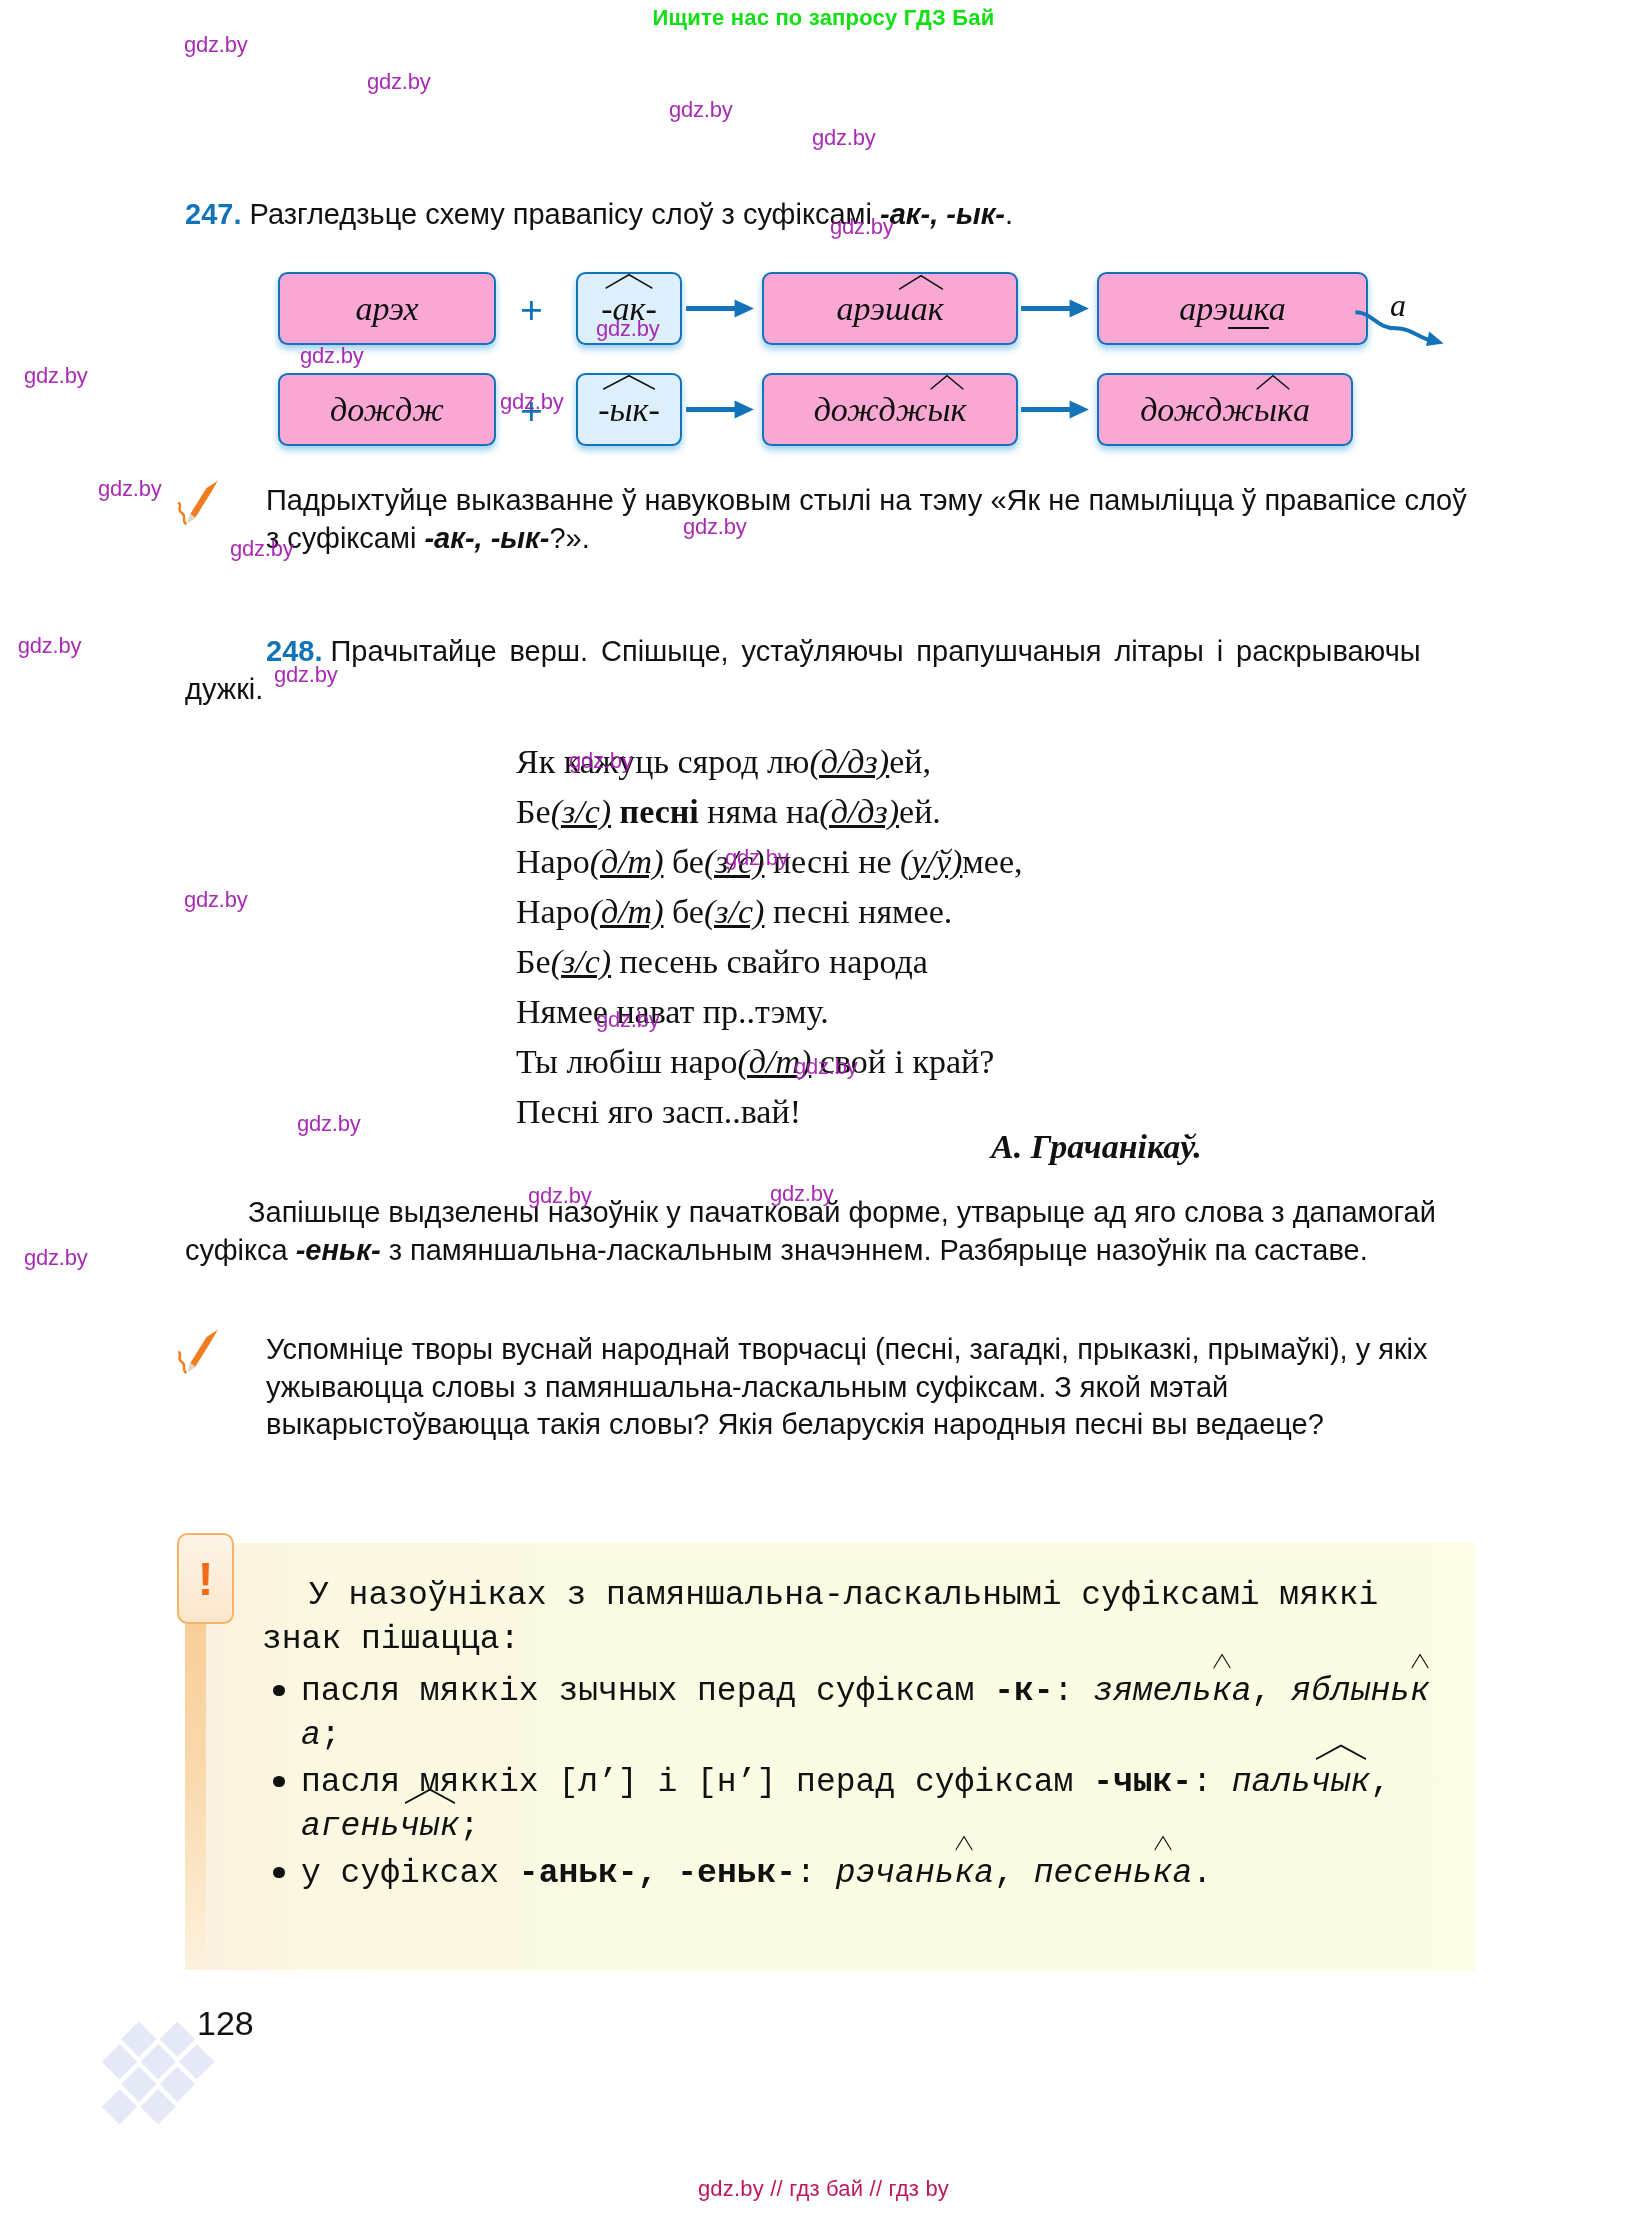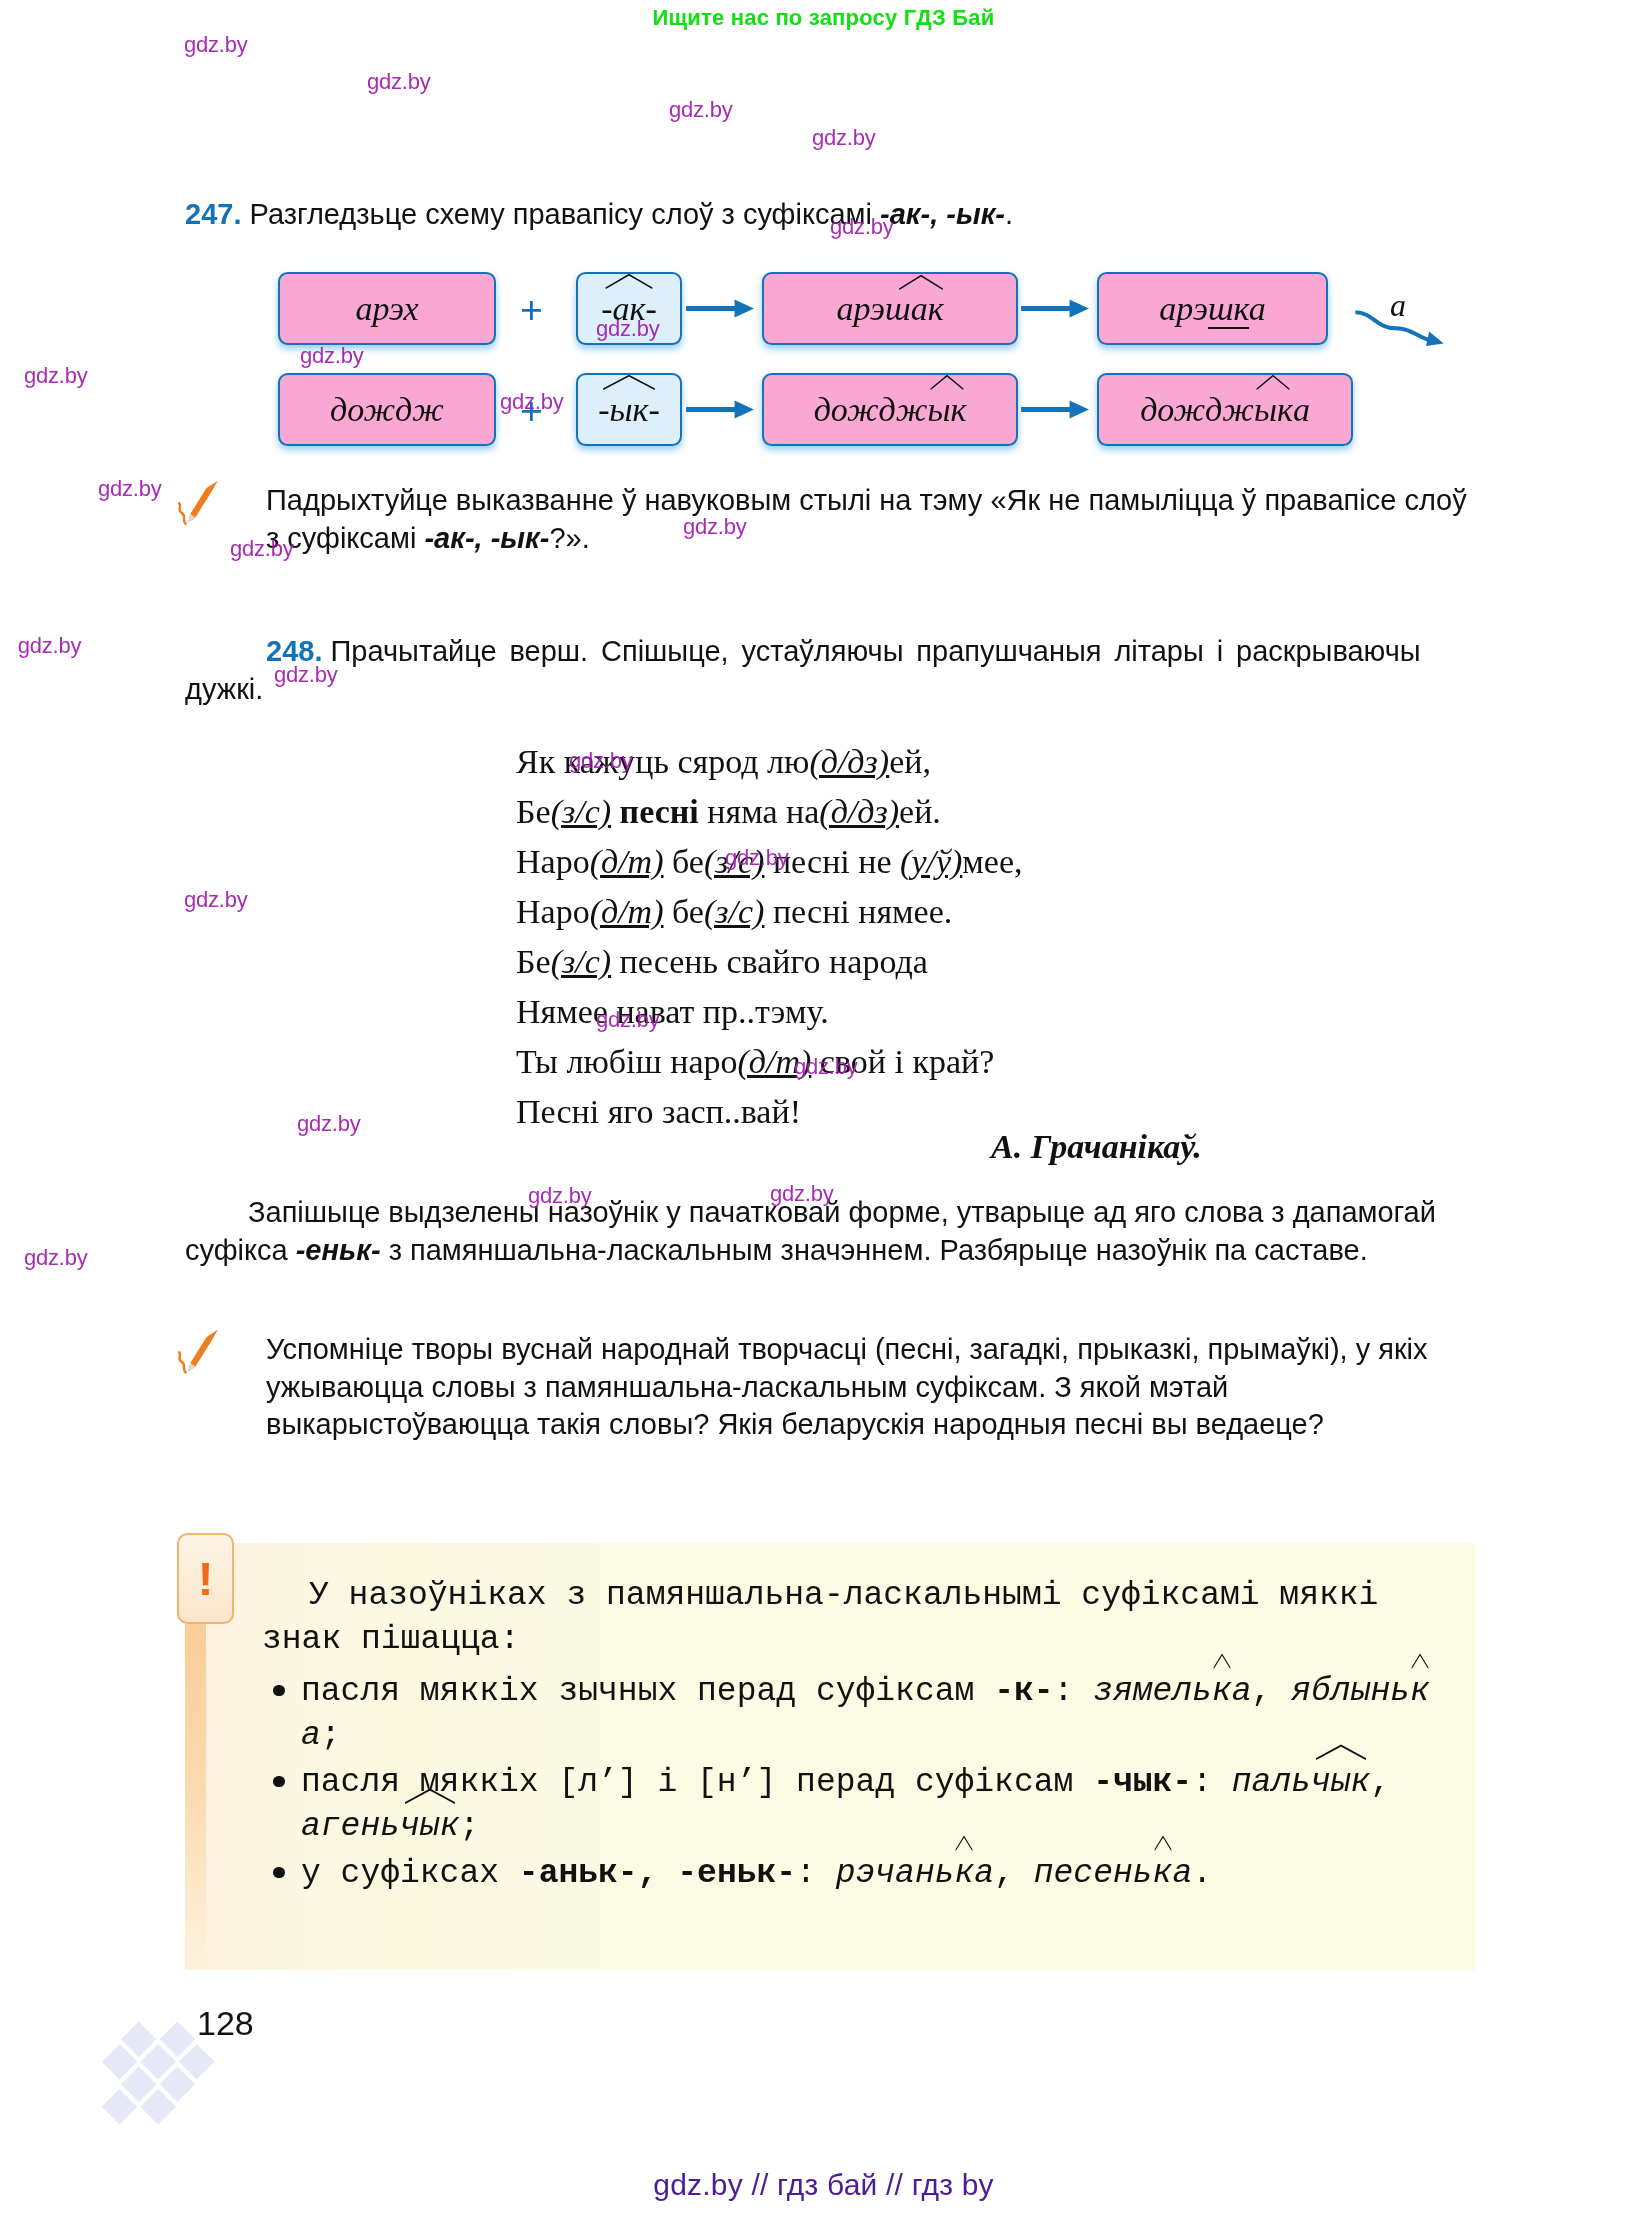--- a/index.html
+++ b/index.html
@@ -16,21 +16,21 @@
     font-size:22px;font-weight:400;letter-spacing:-0.2px;white-space:nowrap;
     opacity:.93;
   }
   .topbanner{
     position:absolute;top:4.8px;left:0;width:100%;text-align:center;
     color:#12e012;font-weight:bold;font-size:22px;
     font-family:"Liberation Sans",sans-serif;letter-spacing:0.2px;
   }
   .footerline{
     position:absolute;bottom:14.5px;left:0;width:100%;text-align:center;
-    color:#4c1d95;font-size:30px;font-family:"Liberation Sans",sans-serif;
+    color:#be185d;font-size:22px;font-family:"Liberation Sans",sans-serif;
     letter-spacing:0.2px;
   }
 
   
   .sans{font-family:"Liberation Sans",sans-serif;font-size:29px;color:#111;line-height:1.30;}
 
   .exnum{color:#1273b8;font-weight:bold;}
 
   
   #ex247-head{
@@ -178,21 +178,21 @@
         </span>
       </div>
 
       <div class="arrow" style="left:743px;top:26px;">
         <svg width="68" height="21" viewBox="0 0 84 26">
           <line x1="0" y1="13" x2="64" y2="13" stroke="#1273b8" stroke-width="6"></line>
           <polygon points="60,2 84,13 60,24" fill="#1273b8"></polygon>
         </svg>
       </div>
 
-      <div class="box" style="left:819px;top:0;width:231px;height:73px;">
+      <div class="box" style="left:819px;top:0;width:271px;height:73px;">
         <span><span id="f1a">арэ</span><span class="uline" id="f1b">шк</span><span id="f1c">а</span></span>
       </div>
 
       <div class="arrow" style="left:1077px;top:4.8px;">
         <svg width="89" height="69" viewBox="0 0 110 86">
           <path d="M0,44 C22,44 26,64 50,64 C74,64 80,80 104,80" fill="none" stroke="#1273b8" stroke-width="5"></path>
           <polygon points="92,68 110,83 88,86" fill="#1273b8"></polygon>
         </svg>
       </div>
 

